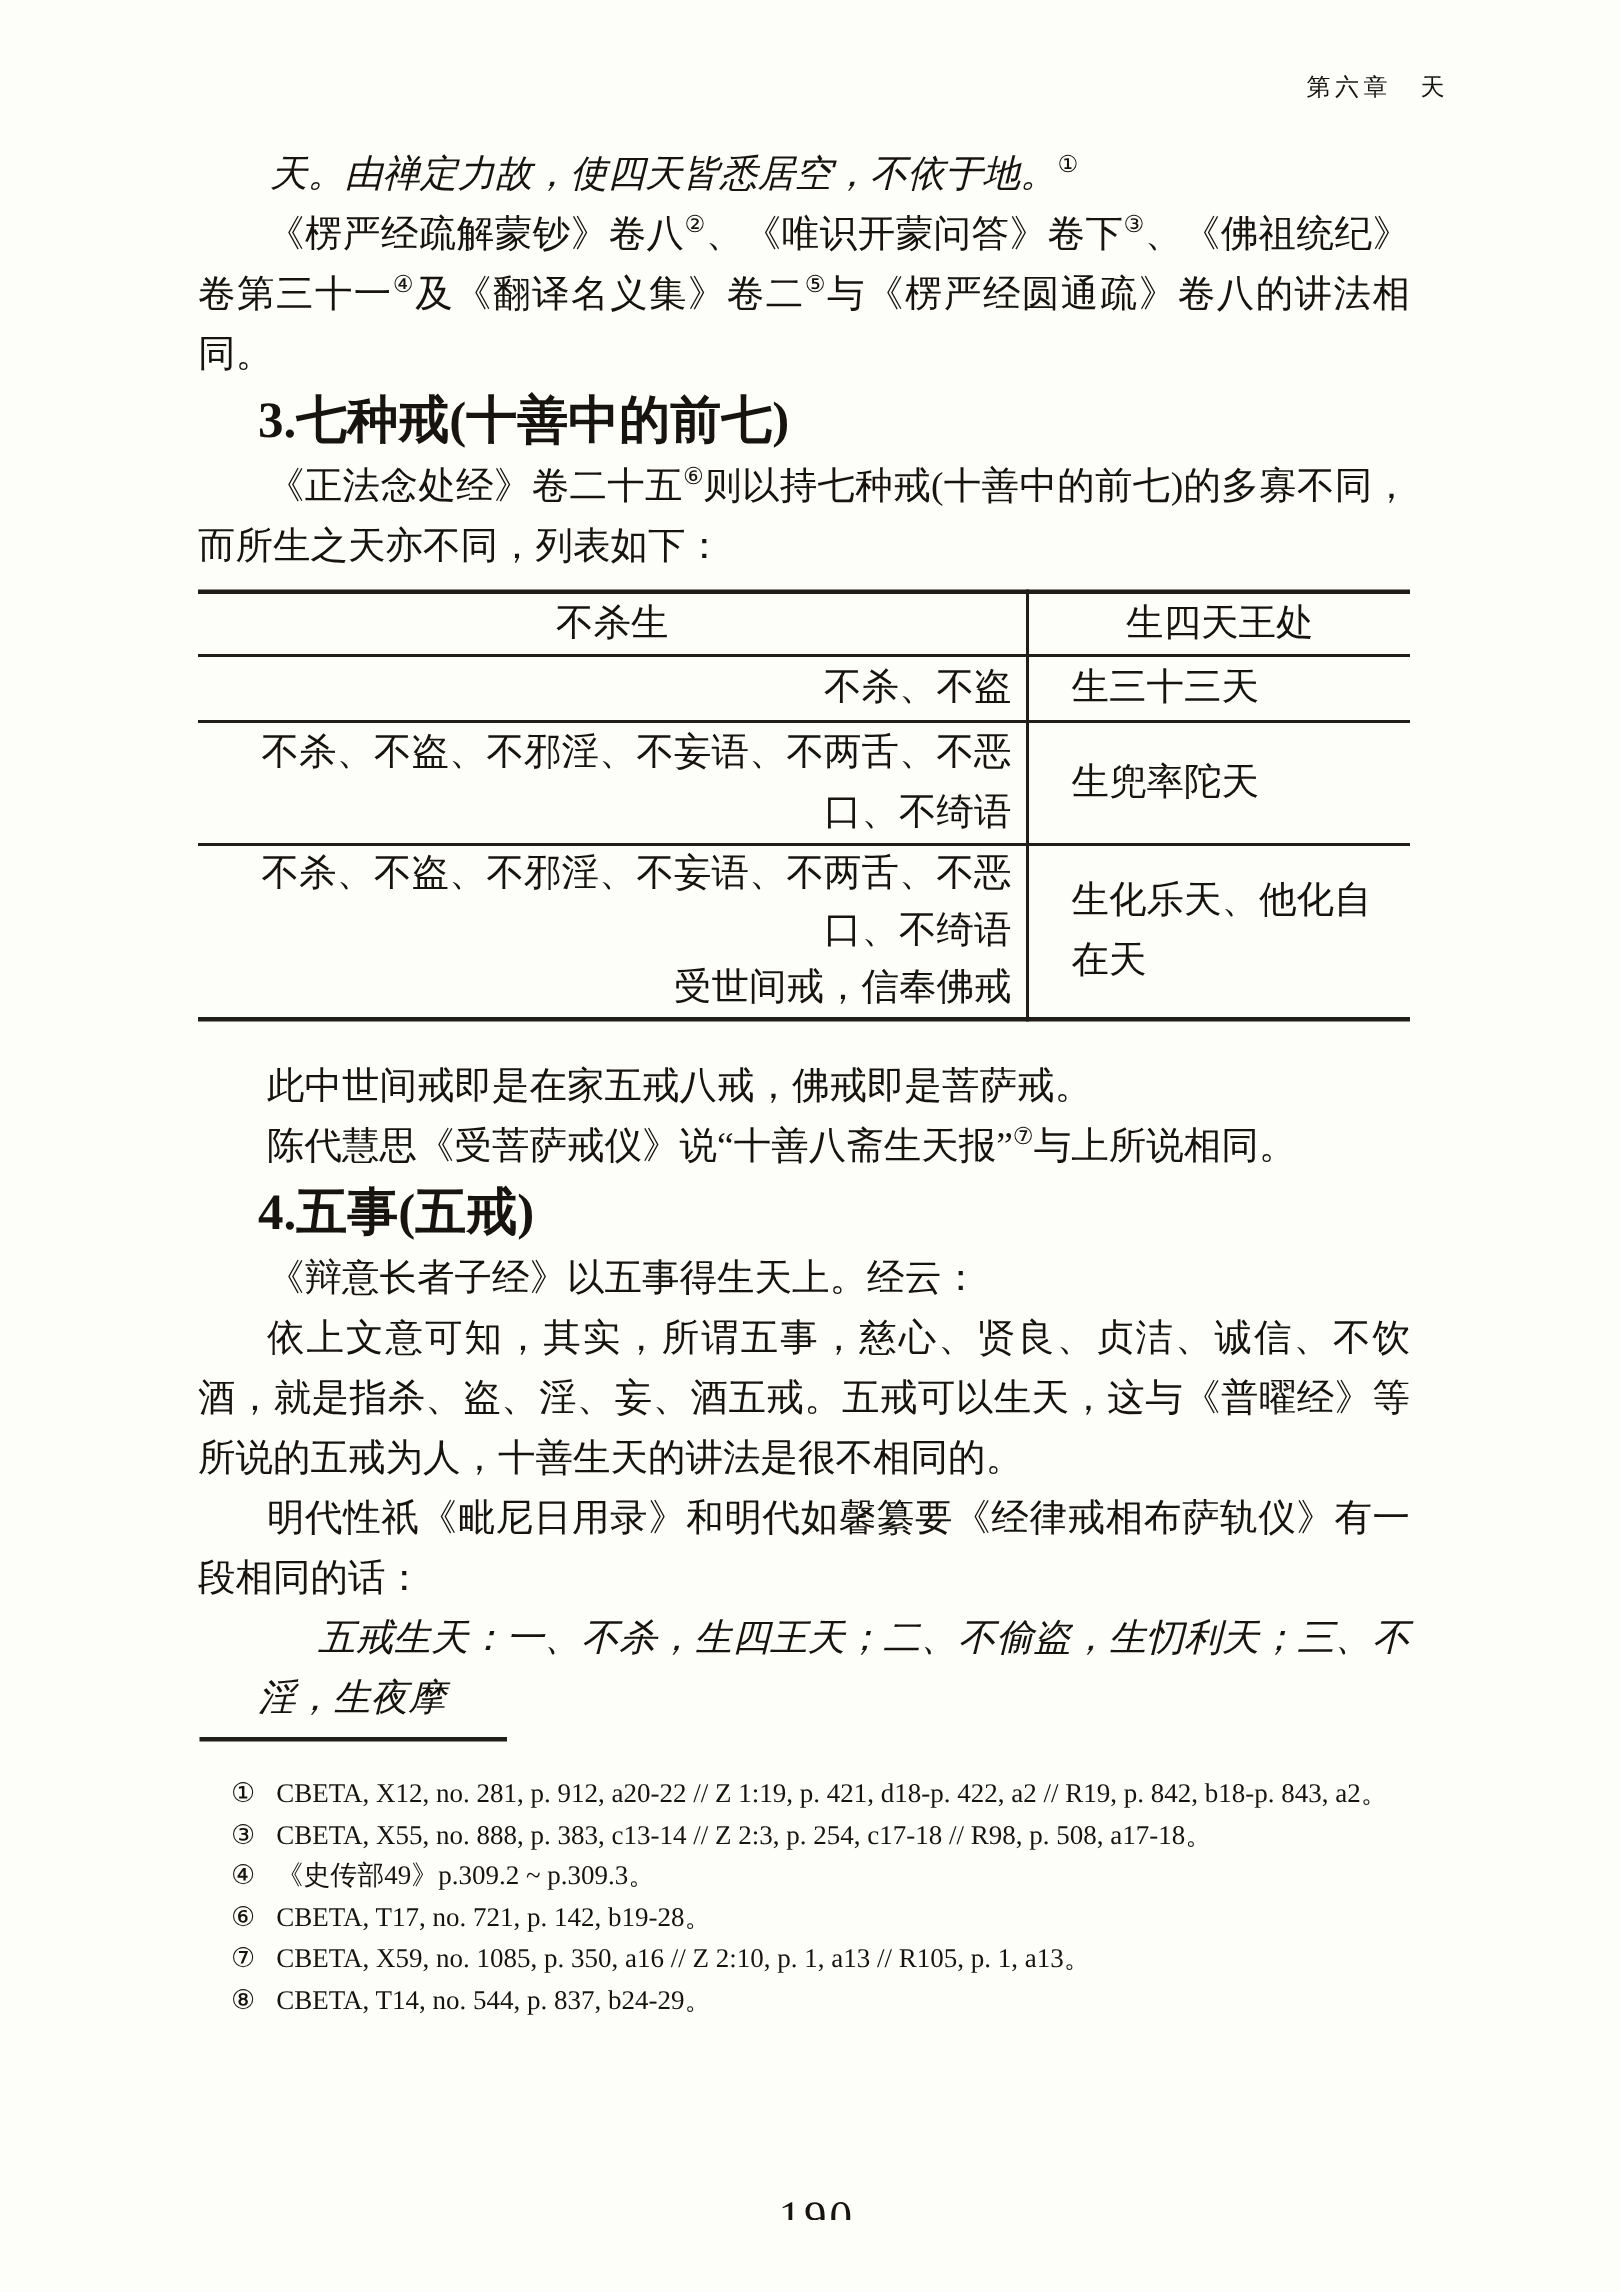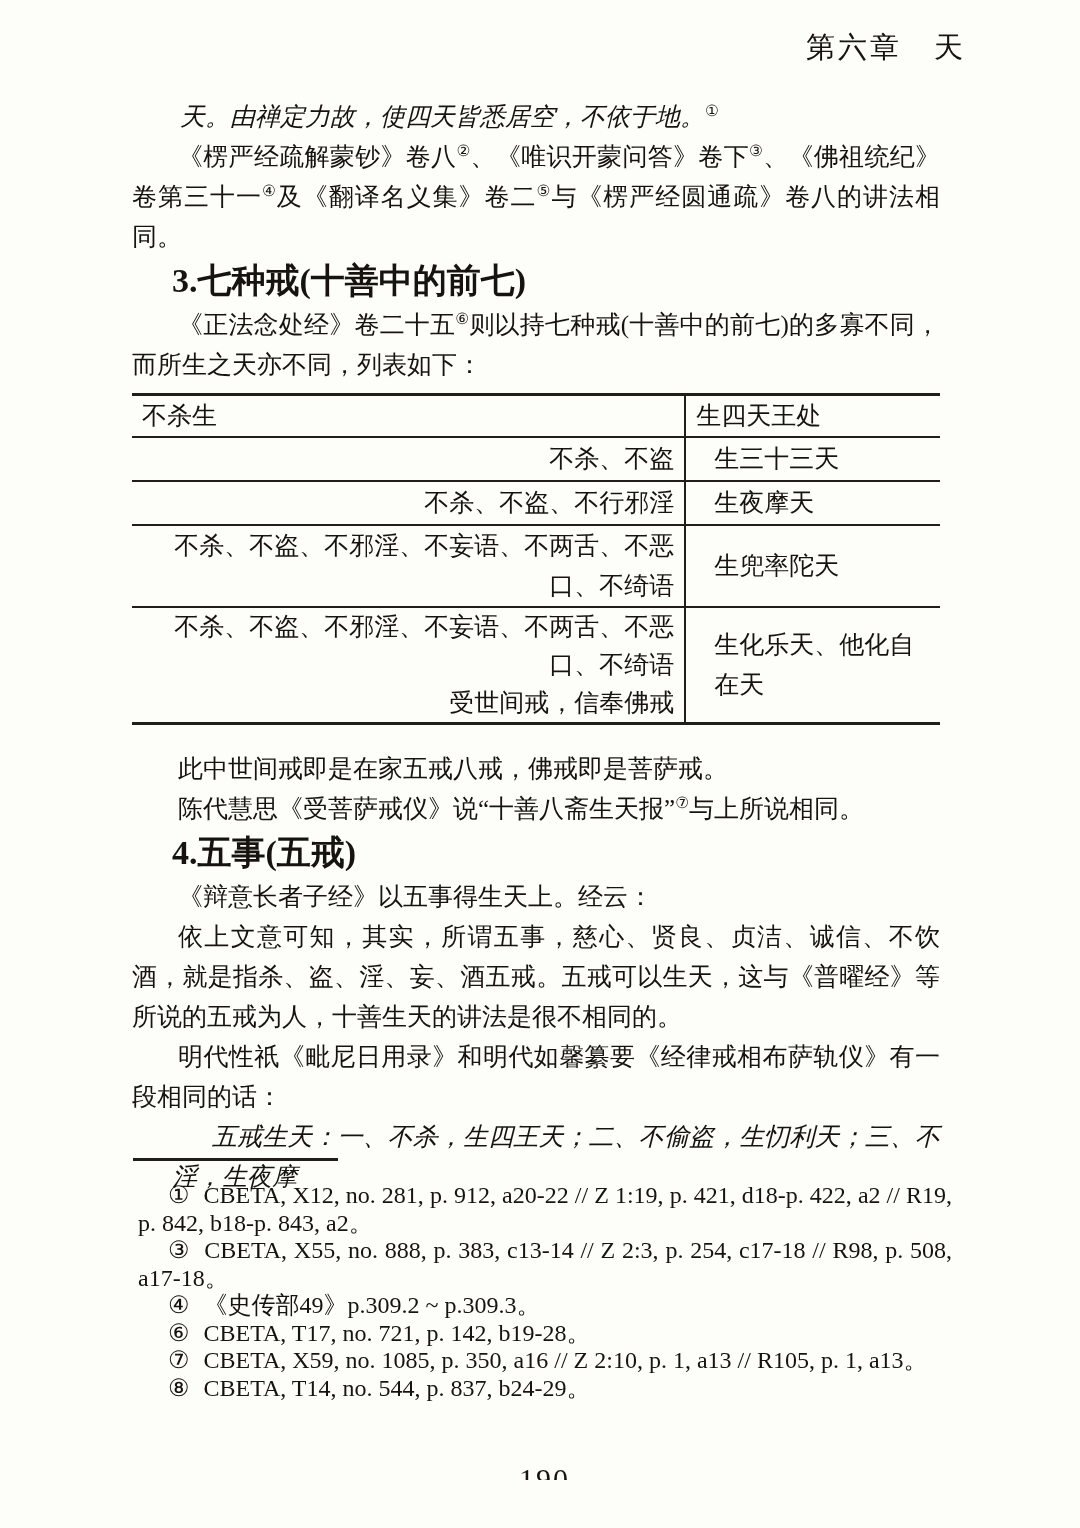--- a/index.html
+++ b/index.html
@@ -6,22 +6,22 @@
   .page {
     position:relative;
     width:1080px; height:1528px;
     margin:0 auto;
     background:#fdfdfa;
     color:#17140f;
     font-family:"Liberation Serif","DejaVu Serif",serif;
     overflow:hidden;
   }
   .running-header {
-    position:absolute; top:28px; right:114px;
-    font-size:29px; letter-spacing:3px;
+    position:absolute; top:48px; right:114px;
+    font-size:16px; letter-spacing:3px;
   }
   .content {
     position:absolute; left:132px; top:97px; width:808px;
     font-size:25px; line-height:40px;
     text-align:justify;
   }
   .para { margin:0; text-indent:46px; }
   .heading { margin:4px 0; padding-left:40px; font-size:34px; font-weight:bold; text-indent:0; }
   .quote {
     margin:0 0 0 40px;
@@ -36,35 +36,35 @@
     margin-top:8px;
     font-size:25px;
     border-top:3px solid #211e19;
     border-bottom:3px solid #211e19;
   }
   .ptable th, .ptable td {
     border-bottom:2px solid #211e19;
     font-weight:normal;
     padding:0 10px;
   }
-  .ptable th { height:34px; text-align:left;font-family:Liberation Serif, serif; }
+  .ptable th { height:34px; text-align:center;font-family:Liberation Serif, serif; }
   .ptable td { height:42px; text-align:left; }
   .ptable td.c2, .ptable th.c2 { border-left:2px solid #211e19; }
   .ptable td.c1 { padding-left:16px;text-align:right; }
   .ptable td.c2 { padding-left:28px; }
   .ptable tr.last td { border-bottom:none; height:80px; }
   .multiline { white-space:pre-line; line-height:38px; }
   .after-table { margin-top:24px; }
   .fn-rule {
     position:absolute; left:133px; top:1158px;
     width:205px; height:3px; background:#211e19;
   }
   .footnotes {
-    position:absolute; left:138px; top:1182px; width:814px;
-    font-size:24px; line-height:27.5px;
+    position:absolute; left:124px; top:1182px; width:814px;
+    font-size:18px; line-height:27.5px;
   }
   .fn { margin:0; text-indent:30px; text-align:justify; }
   .fnm { margin-right:14px; }
   .page-number-clip {
     position:absolute; left:519px; top:1462px;
     height:18px; overflow:hidden;
     font-size:30px; letter-spacing:2px;
   }
 </style>
 </head>
@@ -88,24 +88,20 @@
       <thead>
         <tr>
           <th class="c1">不杀生</th>
           <th class="c2">生四天王处</th>
         </tr>
       </thead>
       <tbody>
         <tr>
           <td class="c1">不杀、不盗</td>
           <td class="c2">生三十三天</td>
-        </tr>
-        <tr>
-          <td class="c1">不杀、不盗、不行邪淫</td>
-          <td class="c2">生夜摩天</td>
         </tr>
         <tr>
           <td class="c1">不杀、不盗、不邪淫、不妄语、不两舌、不恶口、不绮语</td>
           <td class="c2">生兜率陀天</td>
         </tr>
         <tr class="last">
           <td class="c1 multiline">不杀、不盗、不邪淫、不妄语、不两舌、不恶口、不绮语
 受世间戒，信奉佛戒</td>
           <td class="c2">生化乐天、他化自在天</td>
         </tr>

